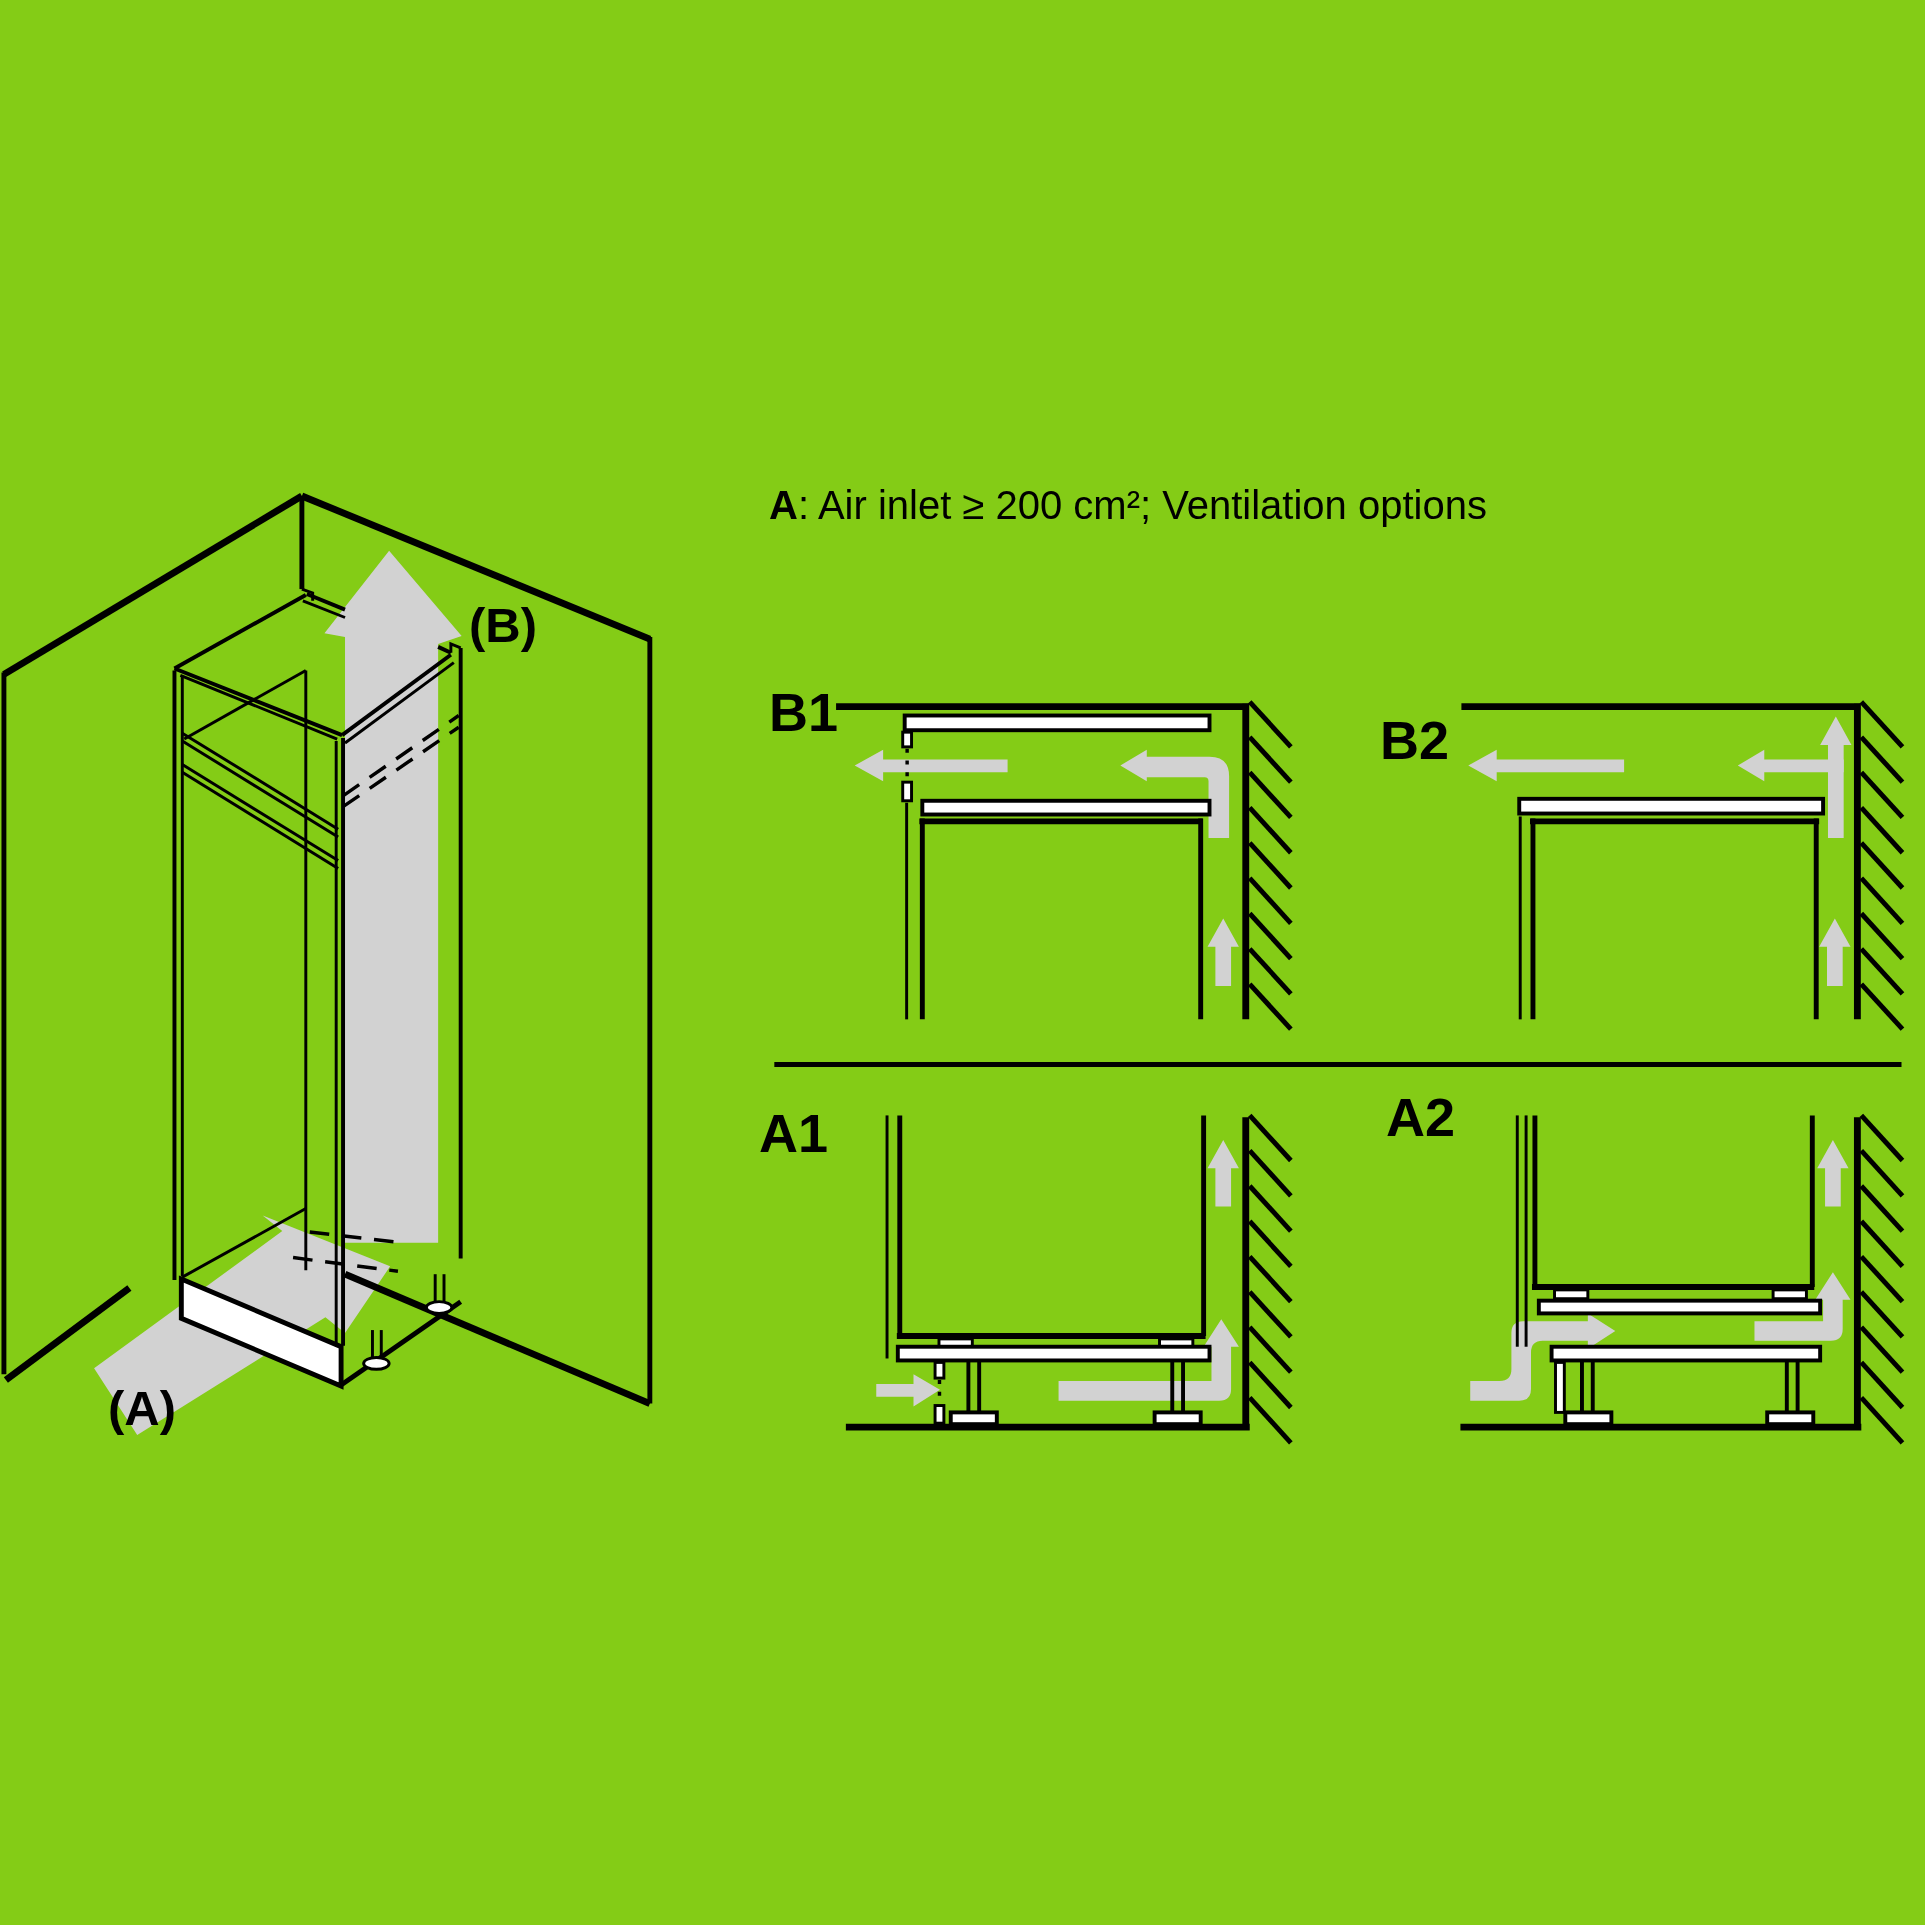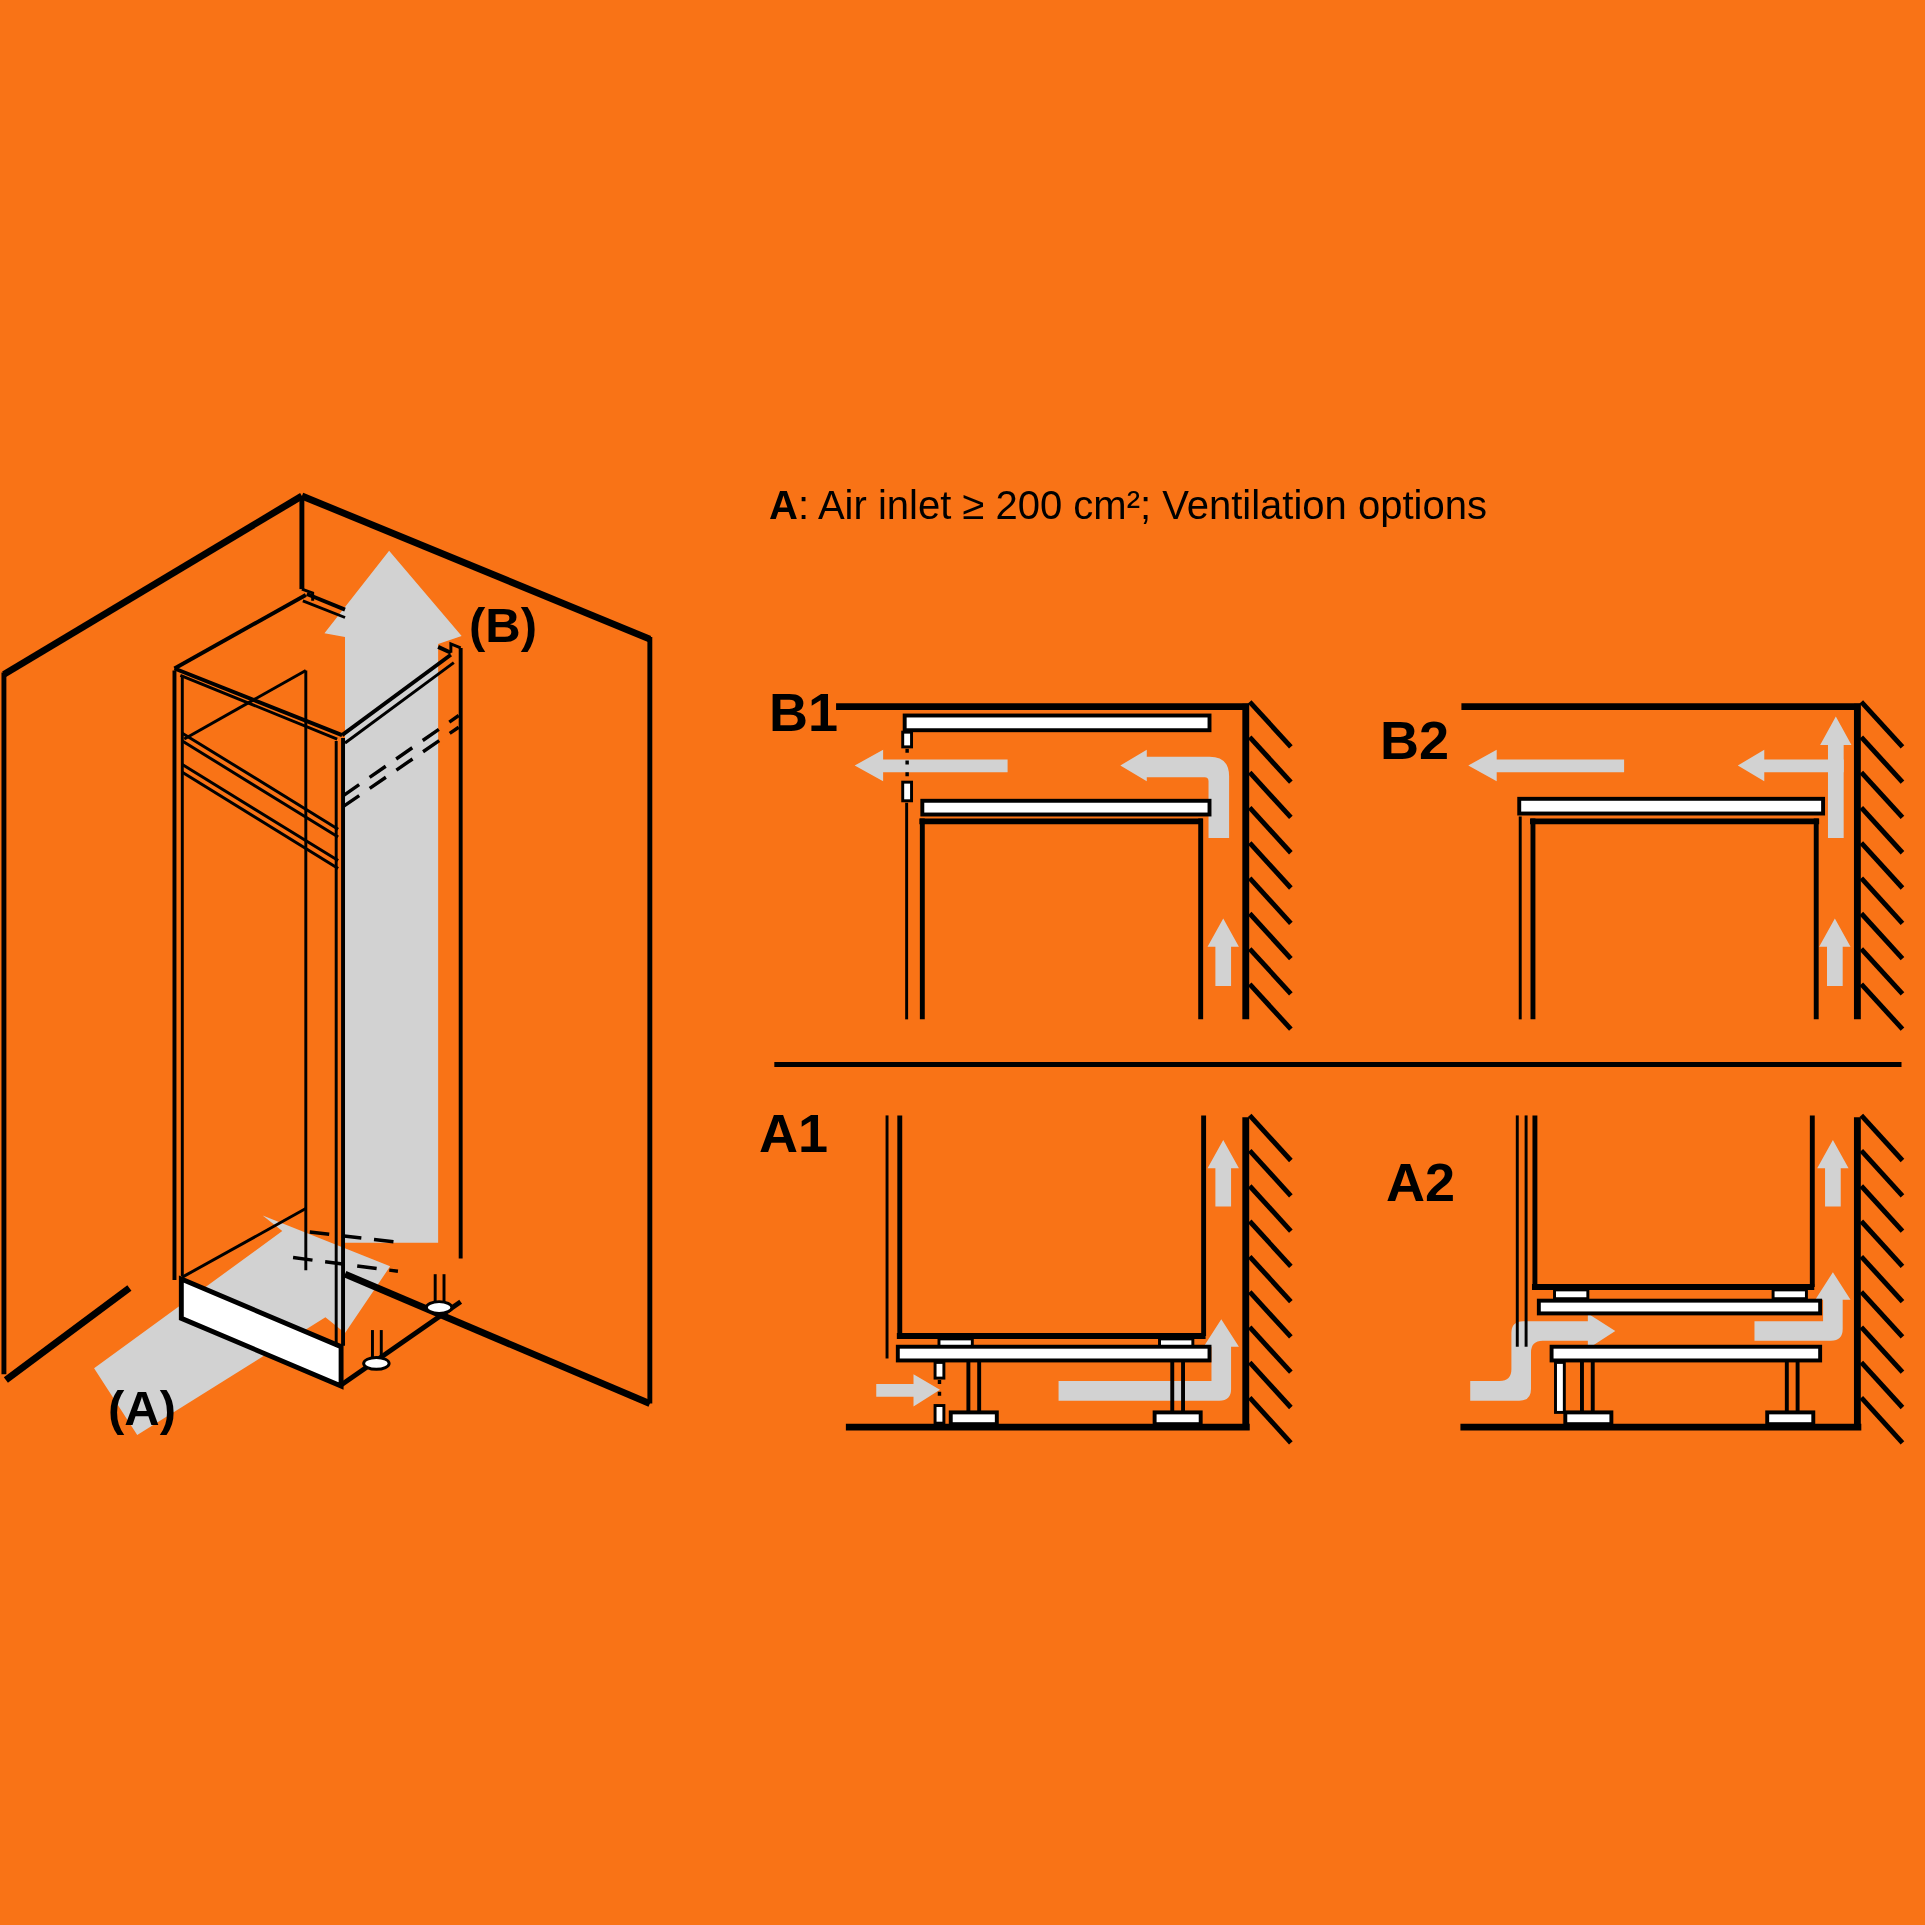--- a/index.html
+++ b/index.html
@@ -1,16 +1,16 @@
 <!DOCTYPE html>
 <html><head>
 <meta charset="utf-8">
 <style>
   html,body{margin:0;padding:0;background:#ffffff;}
-  .page{position:relative;width:1926px;height:1926px;background:#f97316;overflow:hidden;
+  .page{position:relative;width:1926px;height:1926px;background:#84cc16;overflow:hidden;
         font-family:"Liberation Sans", sans-serif;color:#000;}
   .art{position:absolute;left:0;top:0;width:1926px;height:1926px;}
   .lbl{position:absolute;white-space:nowrap;color:#000;}
   .legend-line{font-size:40px;line-height:43px;font-weight:400;}
   .legend-line .key{font-weight:700;}
   .dia-label{font-size:54px;line-height:45px;font-weight:700;}
   .iso-label{font-size:49px;line-height:49px;font-weight:700;}
 </style>
 </head>
 <body>
@@ -255,16 +255,16 @@
   <div class="lbl legend-line" style="left:769px;top:484px;">
     <span class="key">A</span><span>: Air inlet ≥ 200 cm²; Ventilation options</span>
   </div>
 
   <div class="lbl iso-label" style="left:469px;top:601px;">(B)</div>
   <div class="lbl iso-label" style="left:108px;top:1384px;">(A)</div>
 
   <div class="lbl dia-label" style="left:769px;top:690px;">B1</div>
   <div class="lbl dia-label" style="left:1380px;top:690px;margin-top:28px;">B2</div>
   <div class="lbl dia-label" style="left:759px;top:1111px;">A1</div>
-  <div class="lbl dia-label" style="left:1386px;top:1160px;">A2</div>
+  <div class="lbl dia-label" style="left:1386px;top:1095px;">A2</div>
 
 </div>
 
 
 </body></html>

